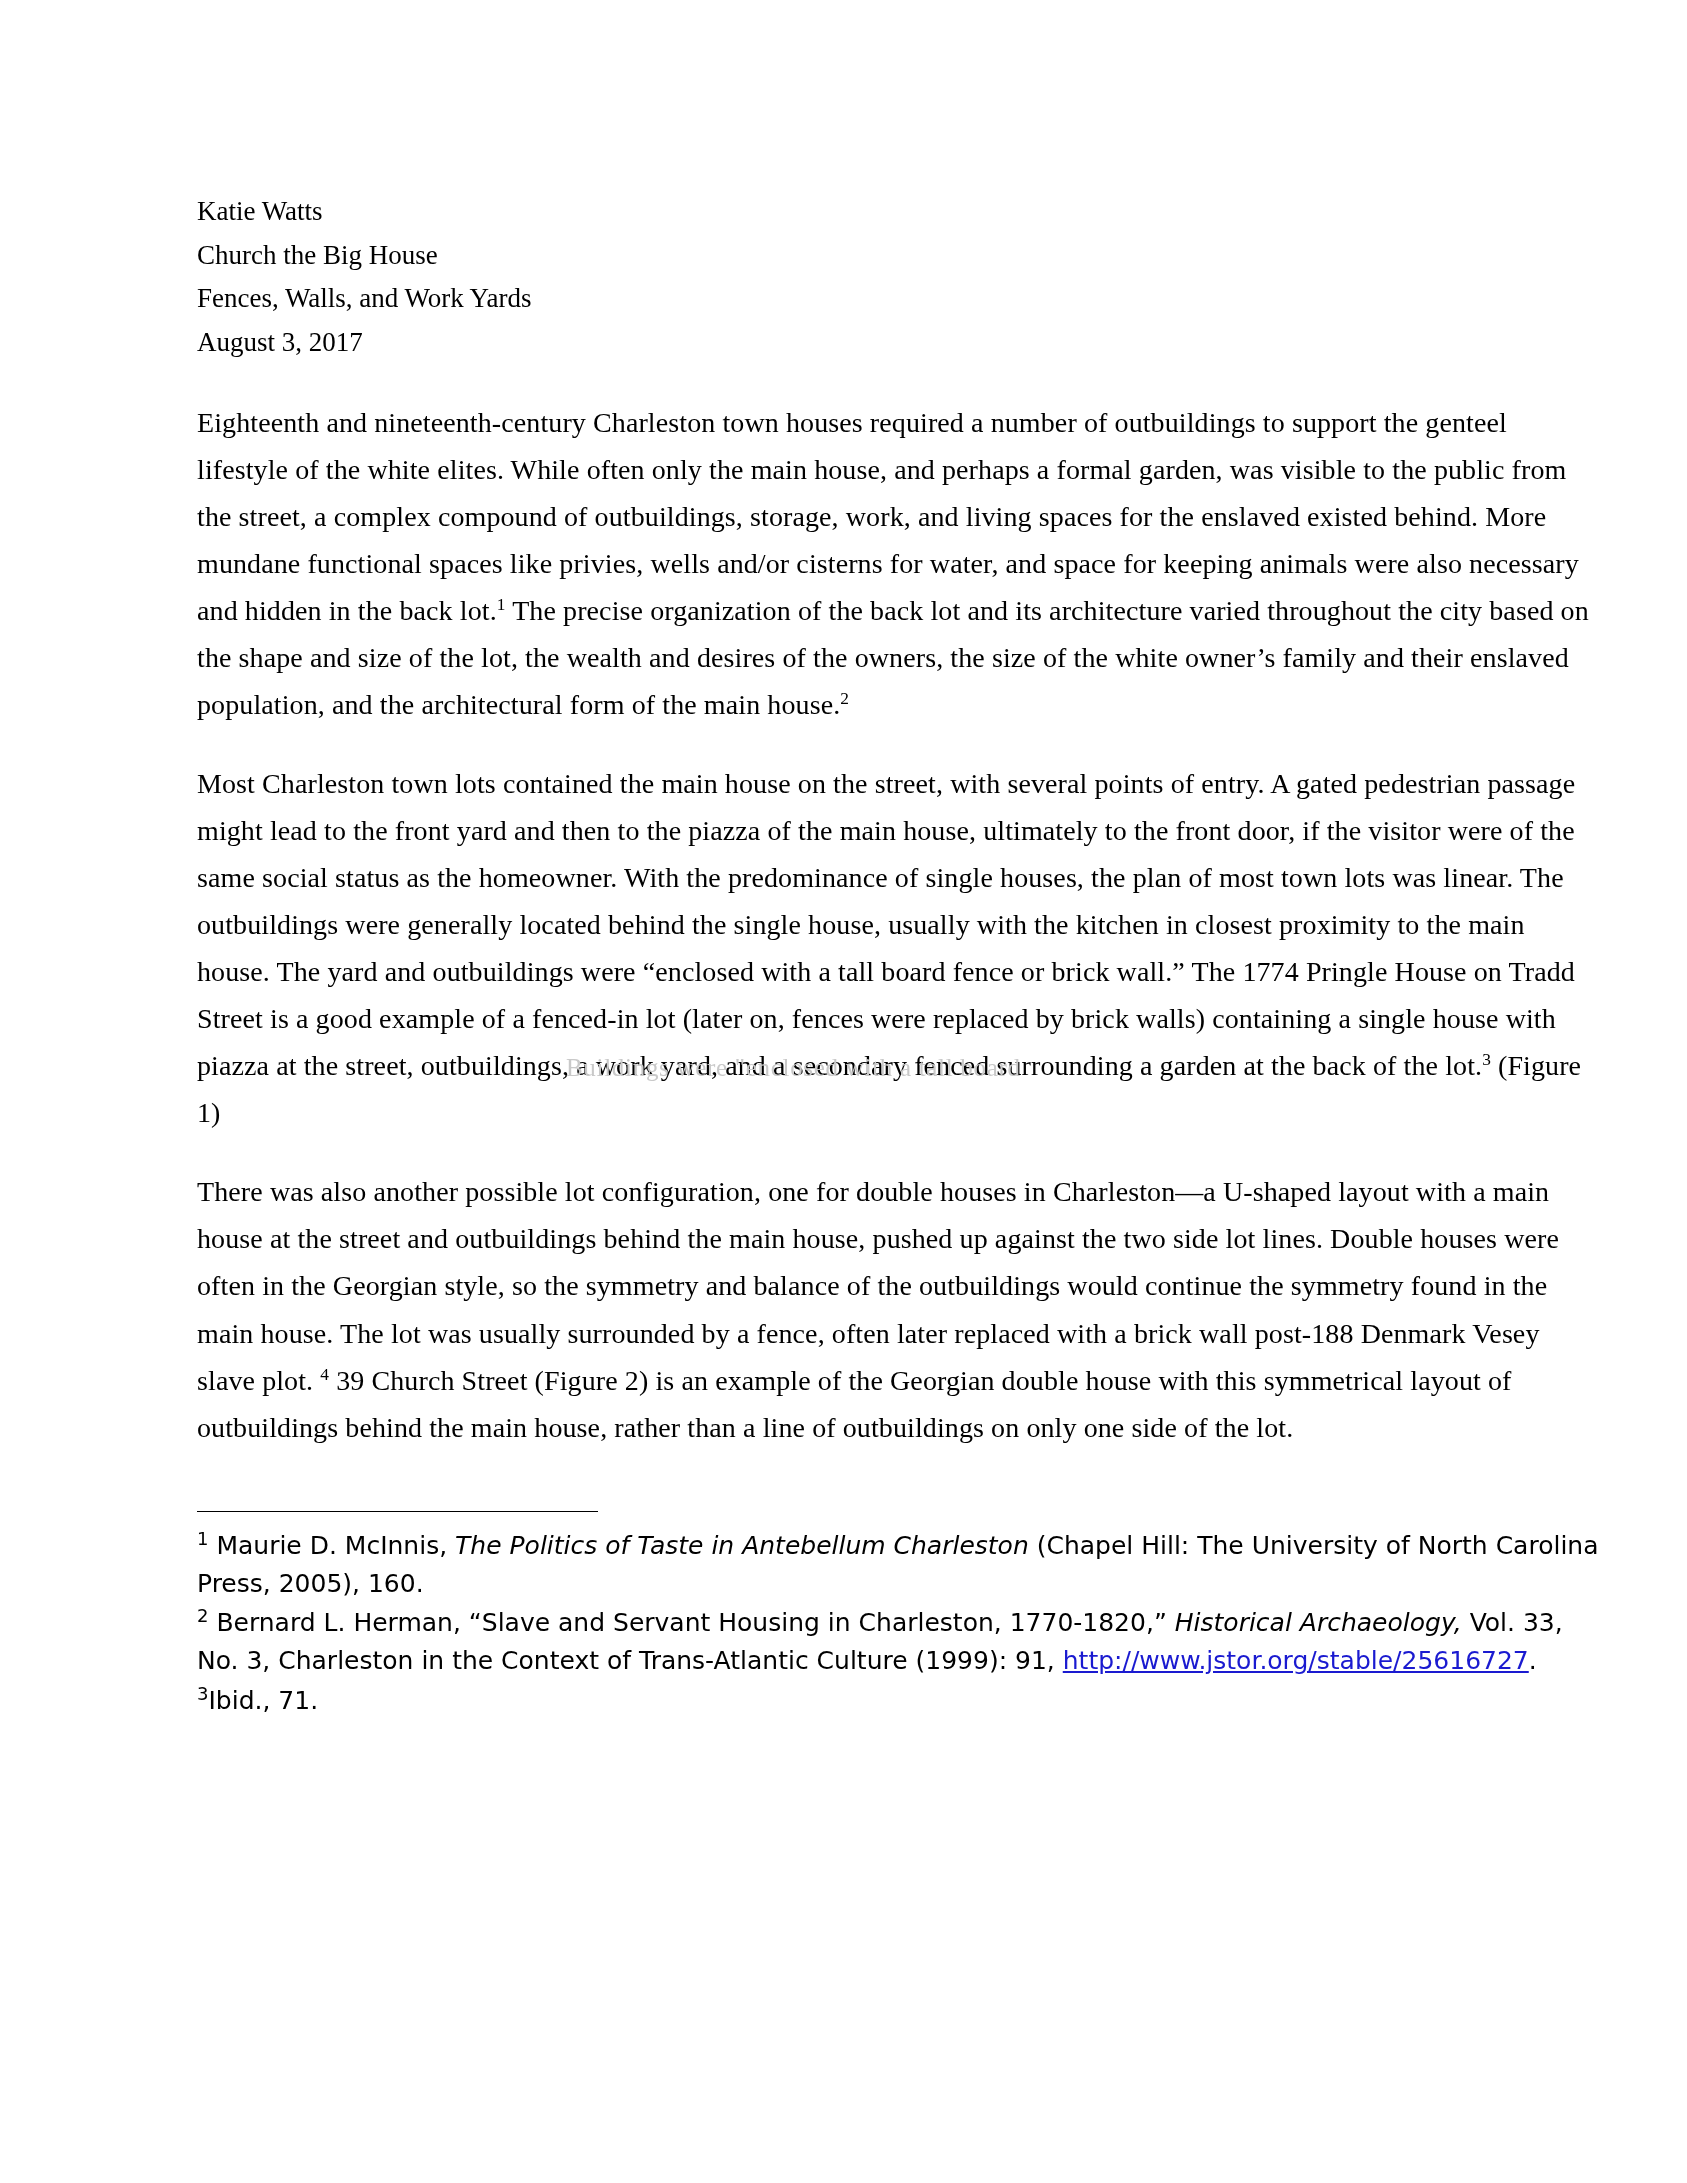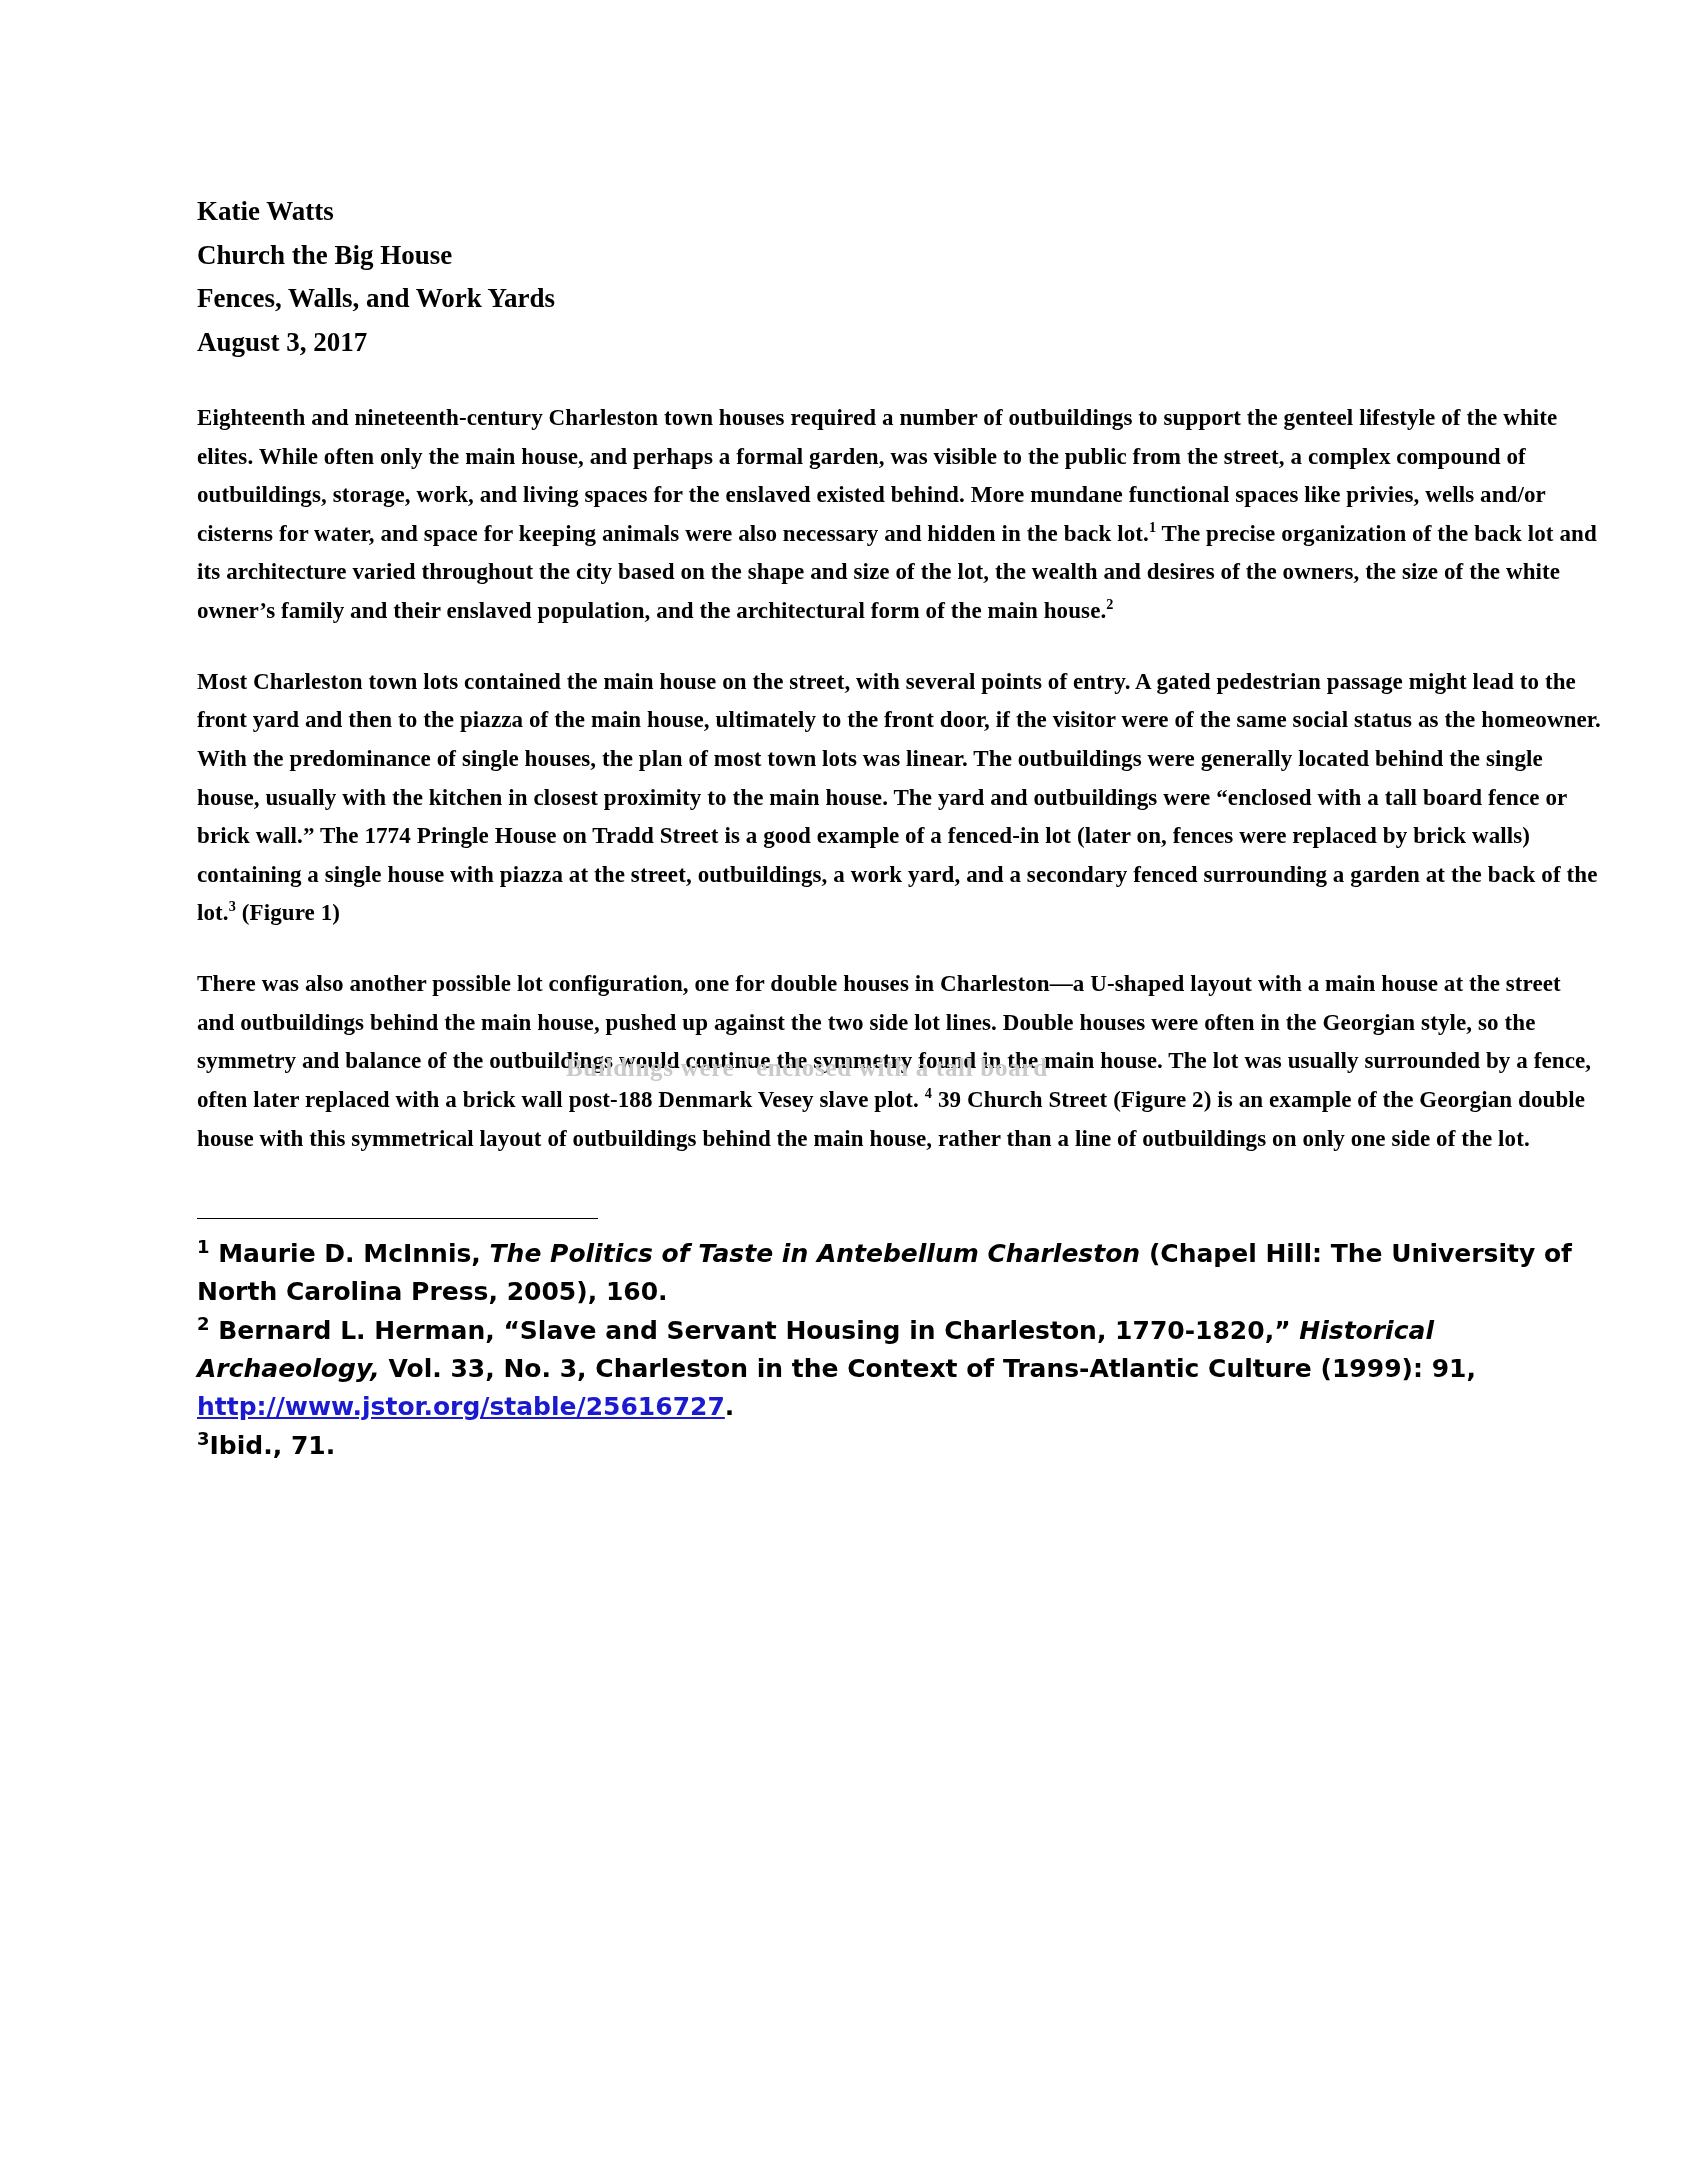--- a/index.html
+++ b/index.html
@@ -13,32 +13,31 @@
     font-family: "Liberation Serif", serif;
     color: #000000;
     -webkit-font-smoothing: antialiased;
   }
   .page {
     position: relative;
     width: 1687px;
     min-height: 2183px;
     box-sizing: border-box;
     padding: 190px 83px 0 197px;
-    font-weight: bold;
   }
   .heading-block {
     font-size: 27px;
     line-height: 1.62;
     margin: 0 0 34px 0;
   }
   .heading-line {
     white-space: pre;
   }
   p.body-par {
-    font-size: 23px;
+    font-size: 28px;
     line-height: 1.68;
     text-align: left;
     margin: 0 0 32px 0;
     letter-spacing: 0.1px;
   }
   sup {
     font-size: 0.62em;
     vertical-align: super;
     line-height: 0;
   }

